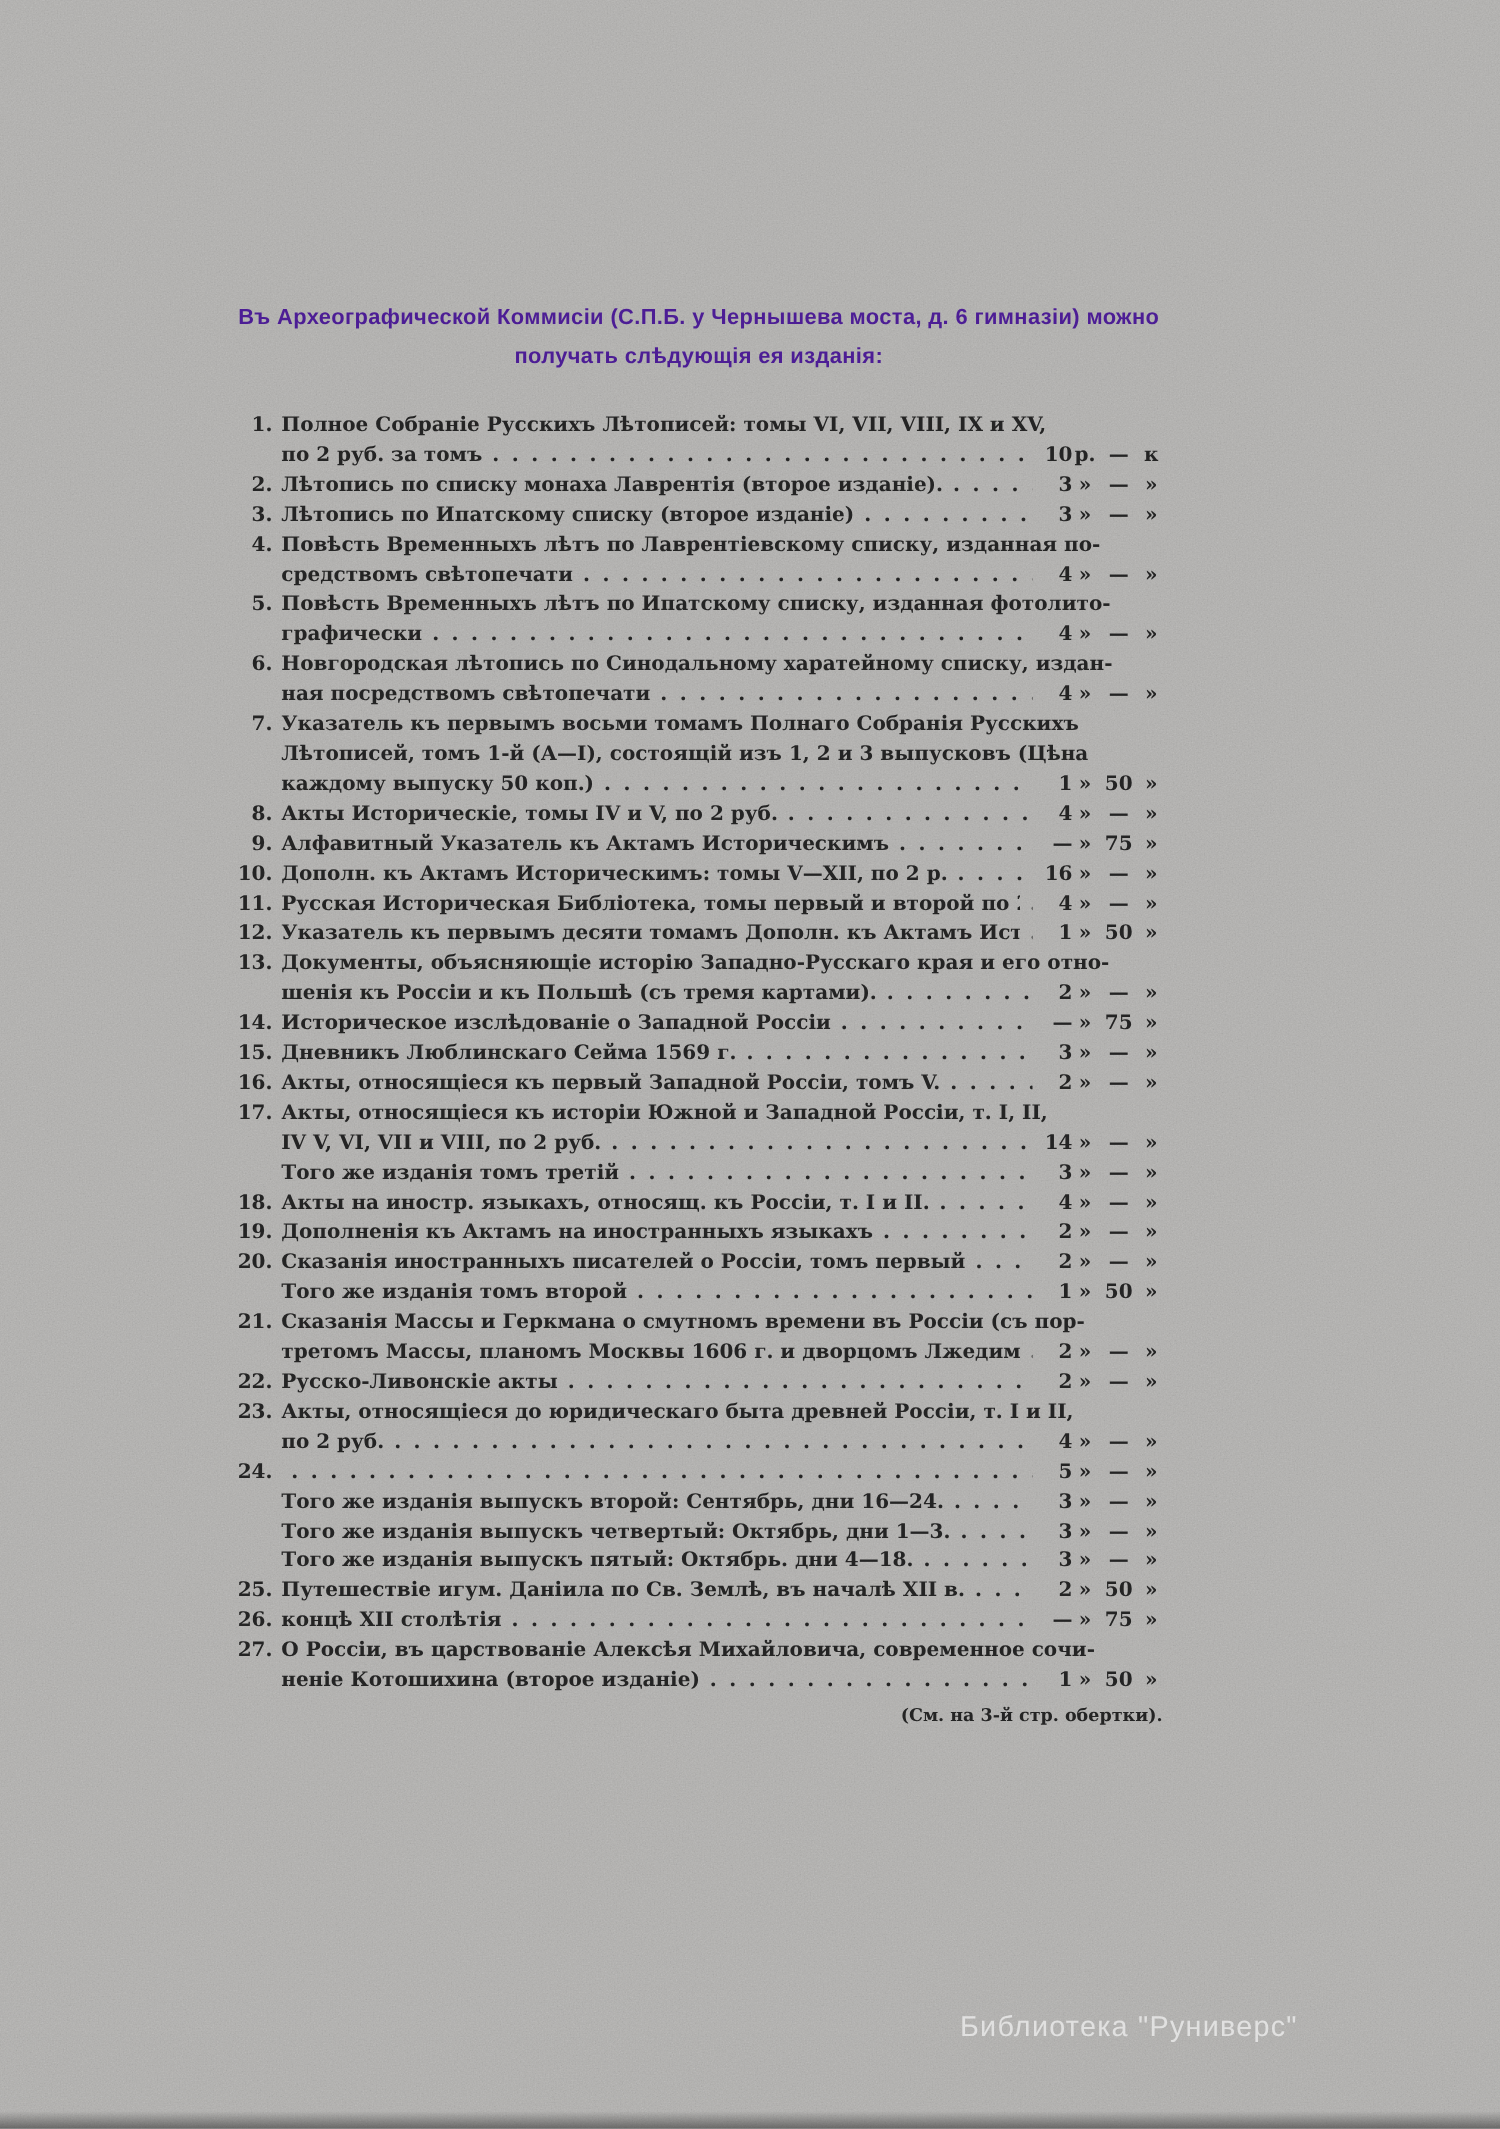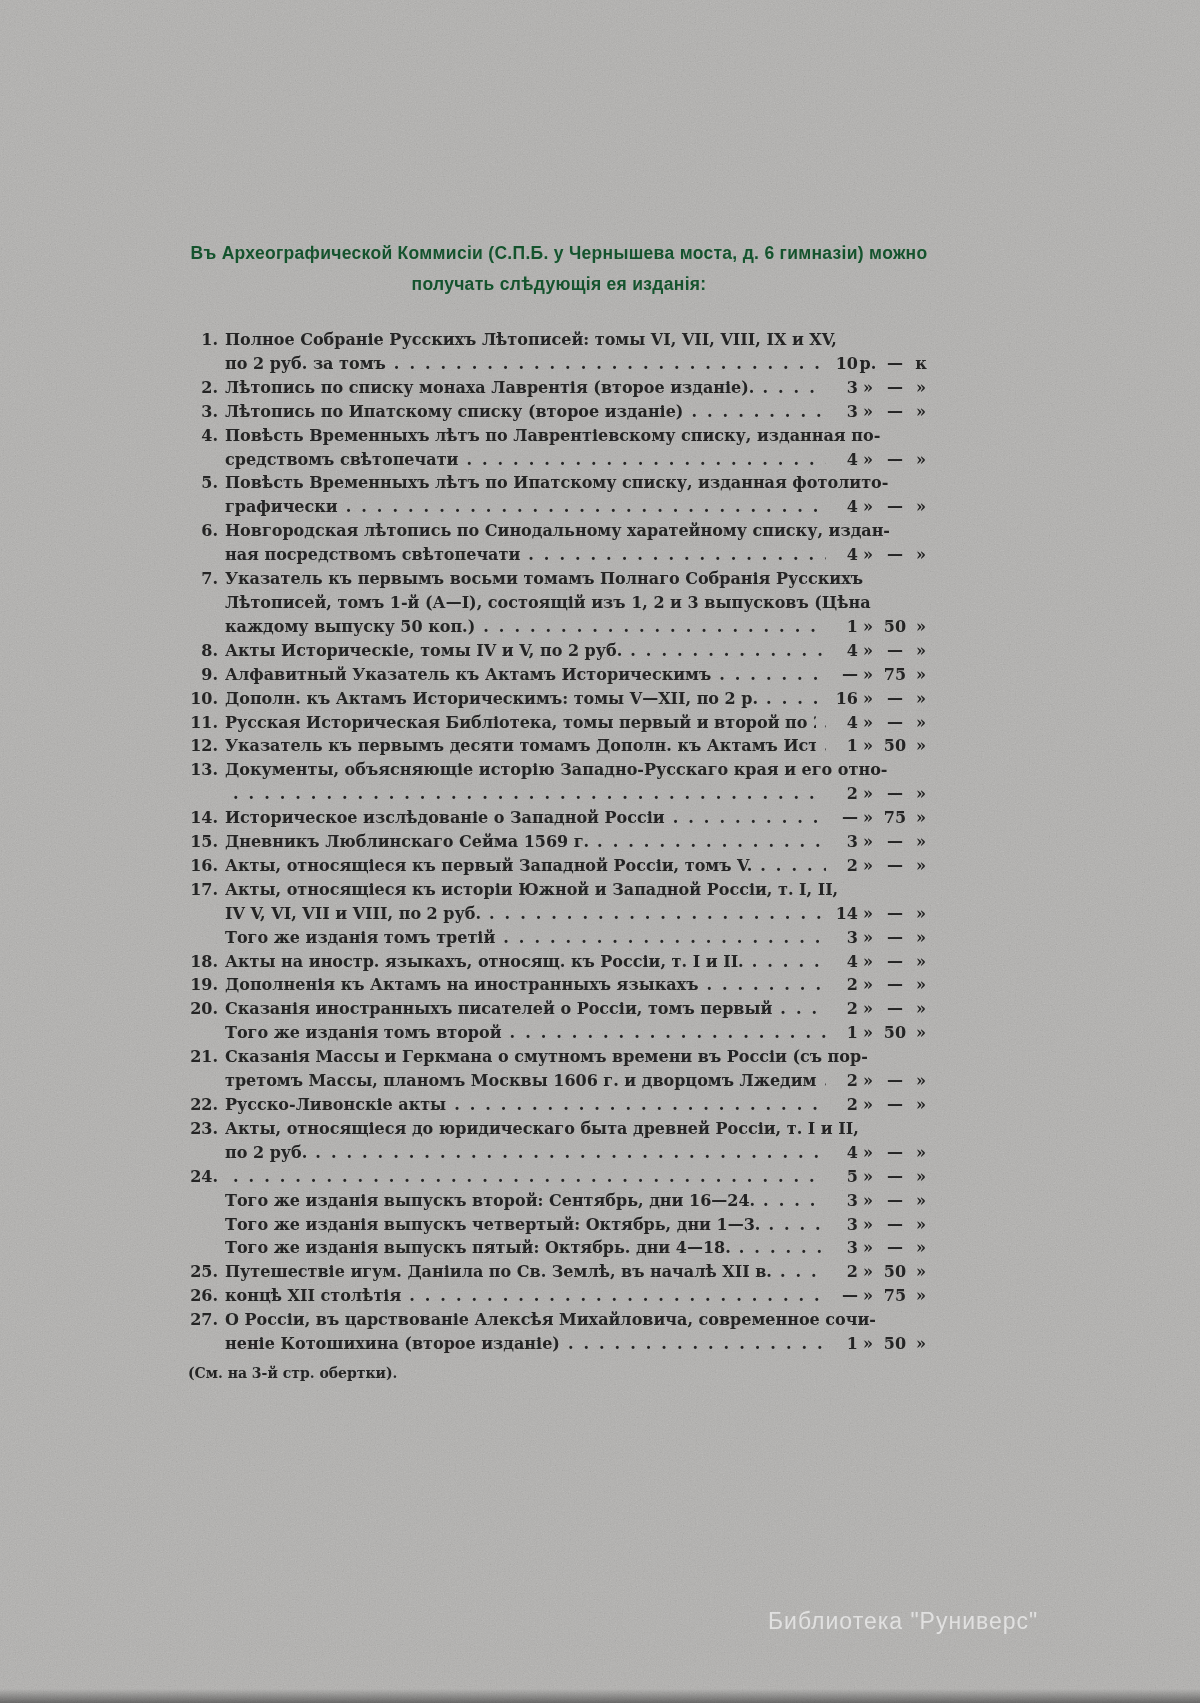--- a/index.html
+++ b/index.html
@@ -8,36 +8,36 @@
     width:1200px;height:1703px;
     background:#b2b1af;
     overflow:hidden;
     font-family:"DejaVu Serif", serif;
     color:#242424;
   }
   .noise-layer{position:absolute;left:0;top:0;width:1200px;height:1703px;opacity:.5;pointer-events:none;}
   .bottom-edge{position:absolute;left:0;right:0;bottom:0;height:14px;
     background:linear-gradient(to bottom, rgba(30,30,30,0), rgba(30,30,30,.5));}
   .content{position:absolute;left:188px;top:238px;width:742px;}
-  .doc-header{font-family:"Liberation Sans", sans-serif;font-weight:700;color:#14532d;}
+  .doc-header{font-family:"Liberation Sans", sans-serif;font-weight:700;color:#4c1d95;}
   .hline{display:flex;justify-content:center;font-size:17.5px;line-height:31px;letter-spacing:.3px;}
   .hline span{white-space:nowrap;}
   .list{margin-top:28px;font-size:16px;font-weight:700;line-height:23.9px;}
   .item{display:flex;}
   .num{flex:0 0 30px;width:30px;text-align:right;padding-right:7px;}
   .body{flex:1 1 auto;min-width:0;}
   .line{display:flex;align-items:flex-start;overflow:hidden;}
   .txt{flex:0 1 auto;white-space:nowrap;overflow:hidden;}
   .leader{flex:1 1 2px;min-width:2px;overflow:hidden;white-space:nowrap;
     letter-spacing:10px;padding-left:8px;color:#242424;}
   .rub{flex:0 0 32px;text-align:right;}
   .runit{flex:0 0 20px;text-align:center;}
   .kop{flex:0 0 34px;text-align:center;}
   .kunit{flex:0 0 18px;text-align:center;}
-  .footnote{margin-top:9px;text-align:left;font-size:14px;font-weight:700;}
+  .footnote{margin-top:9px;text-align:right;font-size:14px;font-weight:700;}
   .watermark{
     position:absolute;left:768px;top:1608px;
     font-family:"Liberation Sans", sans-serif;
     font-size:23px;letter-spacing:1px;
     color:rgba(236,236,236,.8);
   }
 </style>
 </head>
 <body>
 
@@ -241,20 +241,21 @@
             </div>
           </div>
         </div>
         <div class="item">
           <div class="num">13.</div>
           <div class="body">
             <div class="line">
               <span class="txt">Документы, объясняющіе исторію Западно-Русскаго края и его отно-</span>
             </div>
             <div class="line">
+              <span class="txt">шенія къ Россіи и къ Польшѣ (съ тремя картами).</span>
               <span class="leader">................................................................................</span>
               <span class="rub">2</span>
               <span class="runit">»</span>
               <span class="kop">—</span>
               <span class="kunit">»</span>
             </div>
           </div>
         </div>
         <div class="item">
           <div class="num">14.</div>

